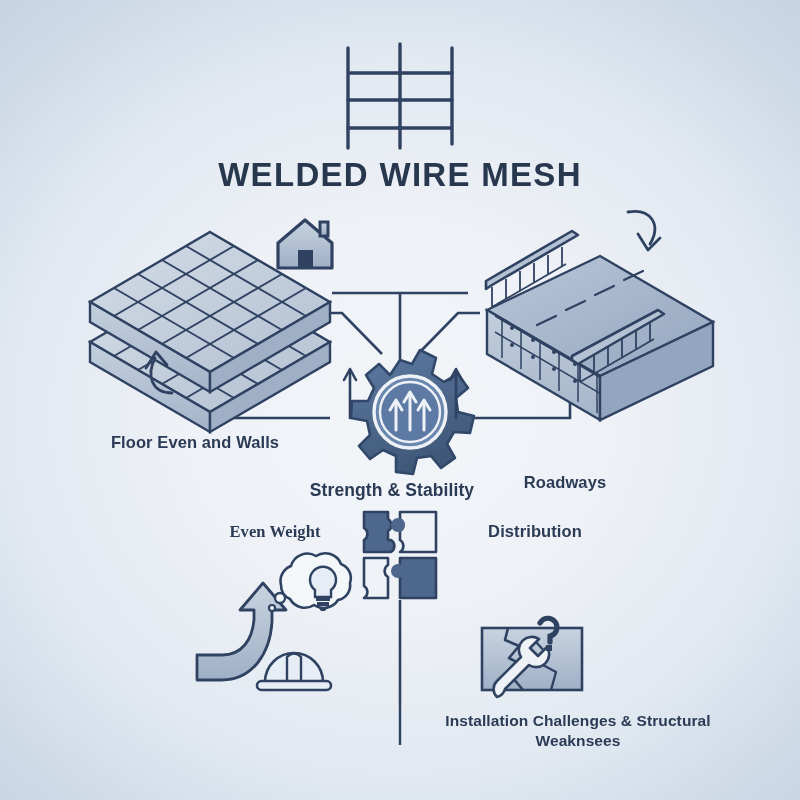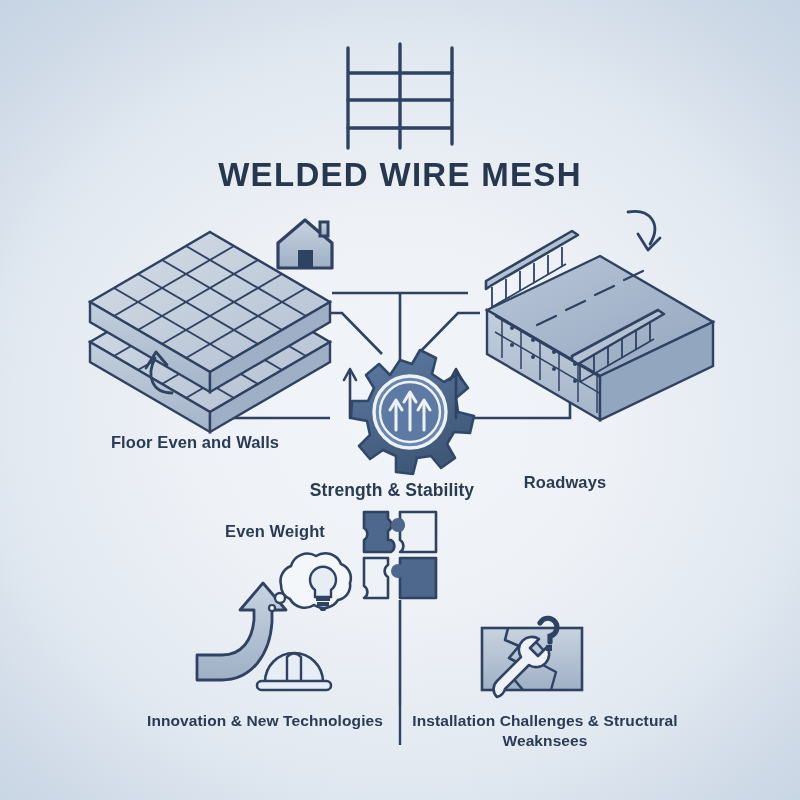--- a/index.html
+++ b/index.html
@@ -64,40 +64,42 @@
     left: 0;
     right: 16px;
     top: 479px;
     font-size: 17.5px;
   }
   #label-even-weight {
     left: 150px;
     width: 250px;
     top: 521px;
     font-size: 16.5px;
+    font-family: Liberation Serif, serif;
   }
   #label-distribution {
     left: 410px;
     width: 250px;
     top: 521px;
     font-size: 16.5px;
   }
   #label-innovation {
     left: 120px;
     width: 290px;
     top: 711px;
     font-size: 15.5px;
     white-space: normal;
   }
   #label-installation {
     left: 400px;
     width: 290px;
     top: 711px;
     font-size: 15.5px;
     white-space: normal;
+    padding-left: 33px;
   }
 </style>
 </head>
 <body>
 
 <div id="stage">
 
   <svg id="artwork" width="800" height="800" viewBox="0 0 800 800">
     <defs>
       <linearGradient id="gradSlabTop" x1="0" y1="0" x2="1" y2="1">
@@ -363,19 +365,19 @@
     <div class="lbl" id="title-text">WELDED WIRE MESH</div>
 
     <div class="lbl" id="label-floor">Floor Even and Walls</div>
 
     <div class="lbl" id="label-roadways">Roadways</div>
 
     <div class="lbl" id="label-strength">Strength &amp; Stability</div>
 
     <div class="lbl" id="label-even-weight">Even Weight</div>
 
-
-    <div class="lbl" id="label-innovation">Innovation &amp; New Technologies</div>
+    <div class="lbl" id="label-distribution">Distribution</div>
+
 
     <div class="lbl" id="label-installation">Installation Challenges &amp; Structural Weaknsees</div>
   </div>
 
 </div>
 
 </body></html>

